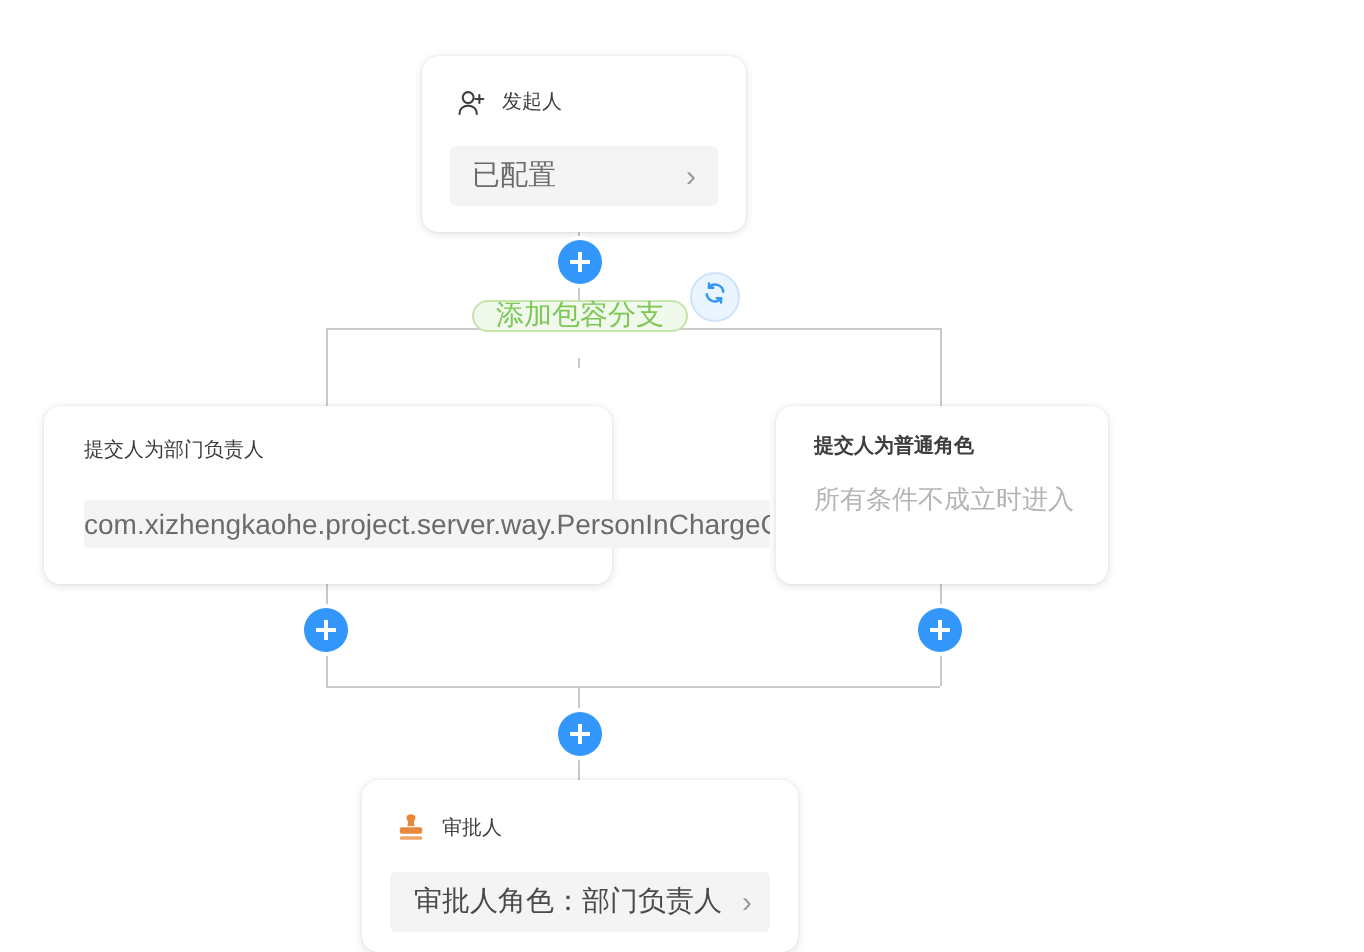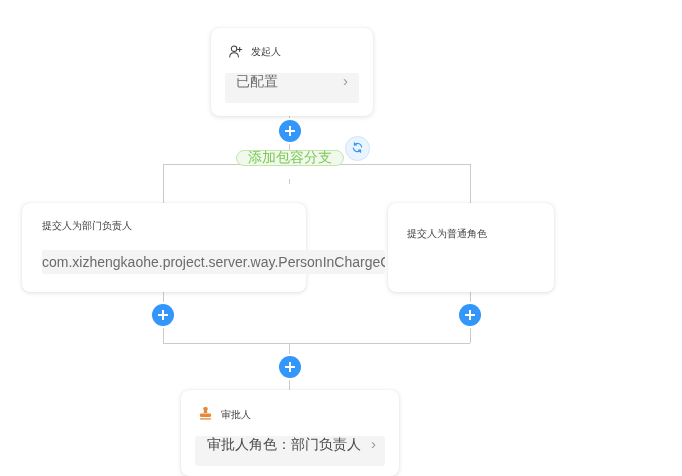--- a/index.html
+++ b/index.html
@@ -47,20 +47,21 @@
     gap: 7px;
     font-size: 10px;
     color: #3e3e3e;
     line-height: 1;
     white-space: nowrap;
   }
   .card-field {
     background: #f4f4f4;
     border-radius: 3px;
     display: flex;
+    align-items: center;
     justify-content: space-between;
     font-size: 14px;
     color: #6b6b6b;
     box-sizing: border-box;
     white-space: nowrap;
   }
   .chev {
     color: #9a9a9a;
     font-size: 15px;
     line-height: 1;
@@ -184,21 +185,22 @@
     z-index: 1;
   }
 
   #node-cond-right {
     left: 388px;
     top: 203px;
     width: 166px;
     height: 89px;
   }
   #node-cond-right .card-title {
-    margin: 26px 0 0 19px;
+    margin: 16px 0 0 19px;
+    font-weight: bold;
   }
   #node-cond-right .sub {
     margin: 14px 0 0 19px;
     font-size: 13px;
     color: #b4b4b4;
     line-height: 1;
     white-space: nowrap;
   }
 
   
@@ -286,20 +288,21 @@
   </div>
 
   <div class="card" id="node-cond-left">
     <div class="card-title">提交人为部门负责人</div>
   </div>
 
   <div id="node-cond-left-overflow">com.xizhengkaohe.project.server.way.PersonInChargeG</div>
 
   <div class="card" id="node-cond-right">
     <div class="card-title">提交人为普通角色</div>
+    <div class="sub">所有条件不成立时进入</div>
   </div>
 
   <div class="btn-plus" id="plus-left"></div>
   <div class="btn-plus" id="plus-right"></div>
   <div class="btn-plus" id="plus-merge"></div>
 
   <div class="card" id="node-approver">
     <div class="card-title">
       <span class="icon-stamp">
         <svg viewBox="0 0 20 20" width="17" height="17">

